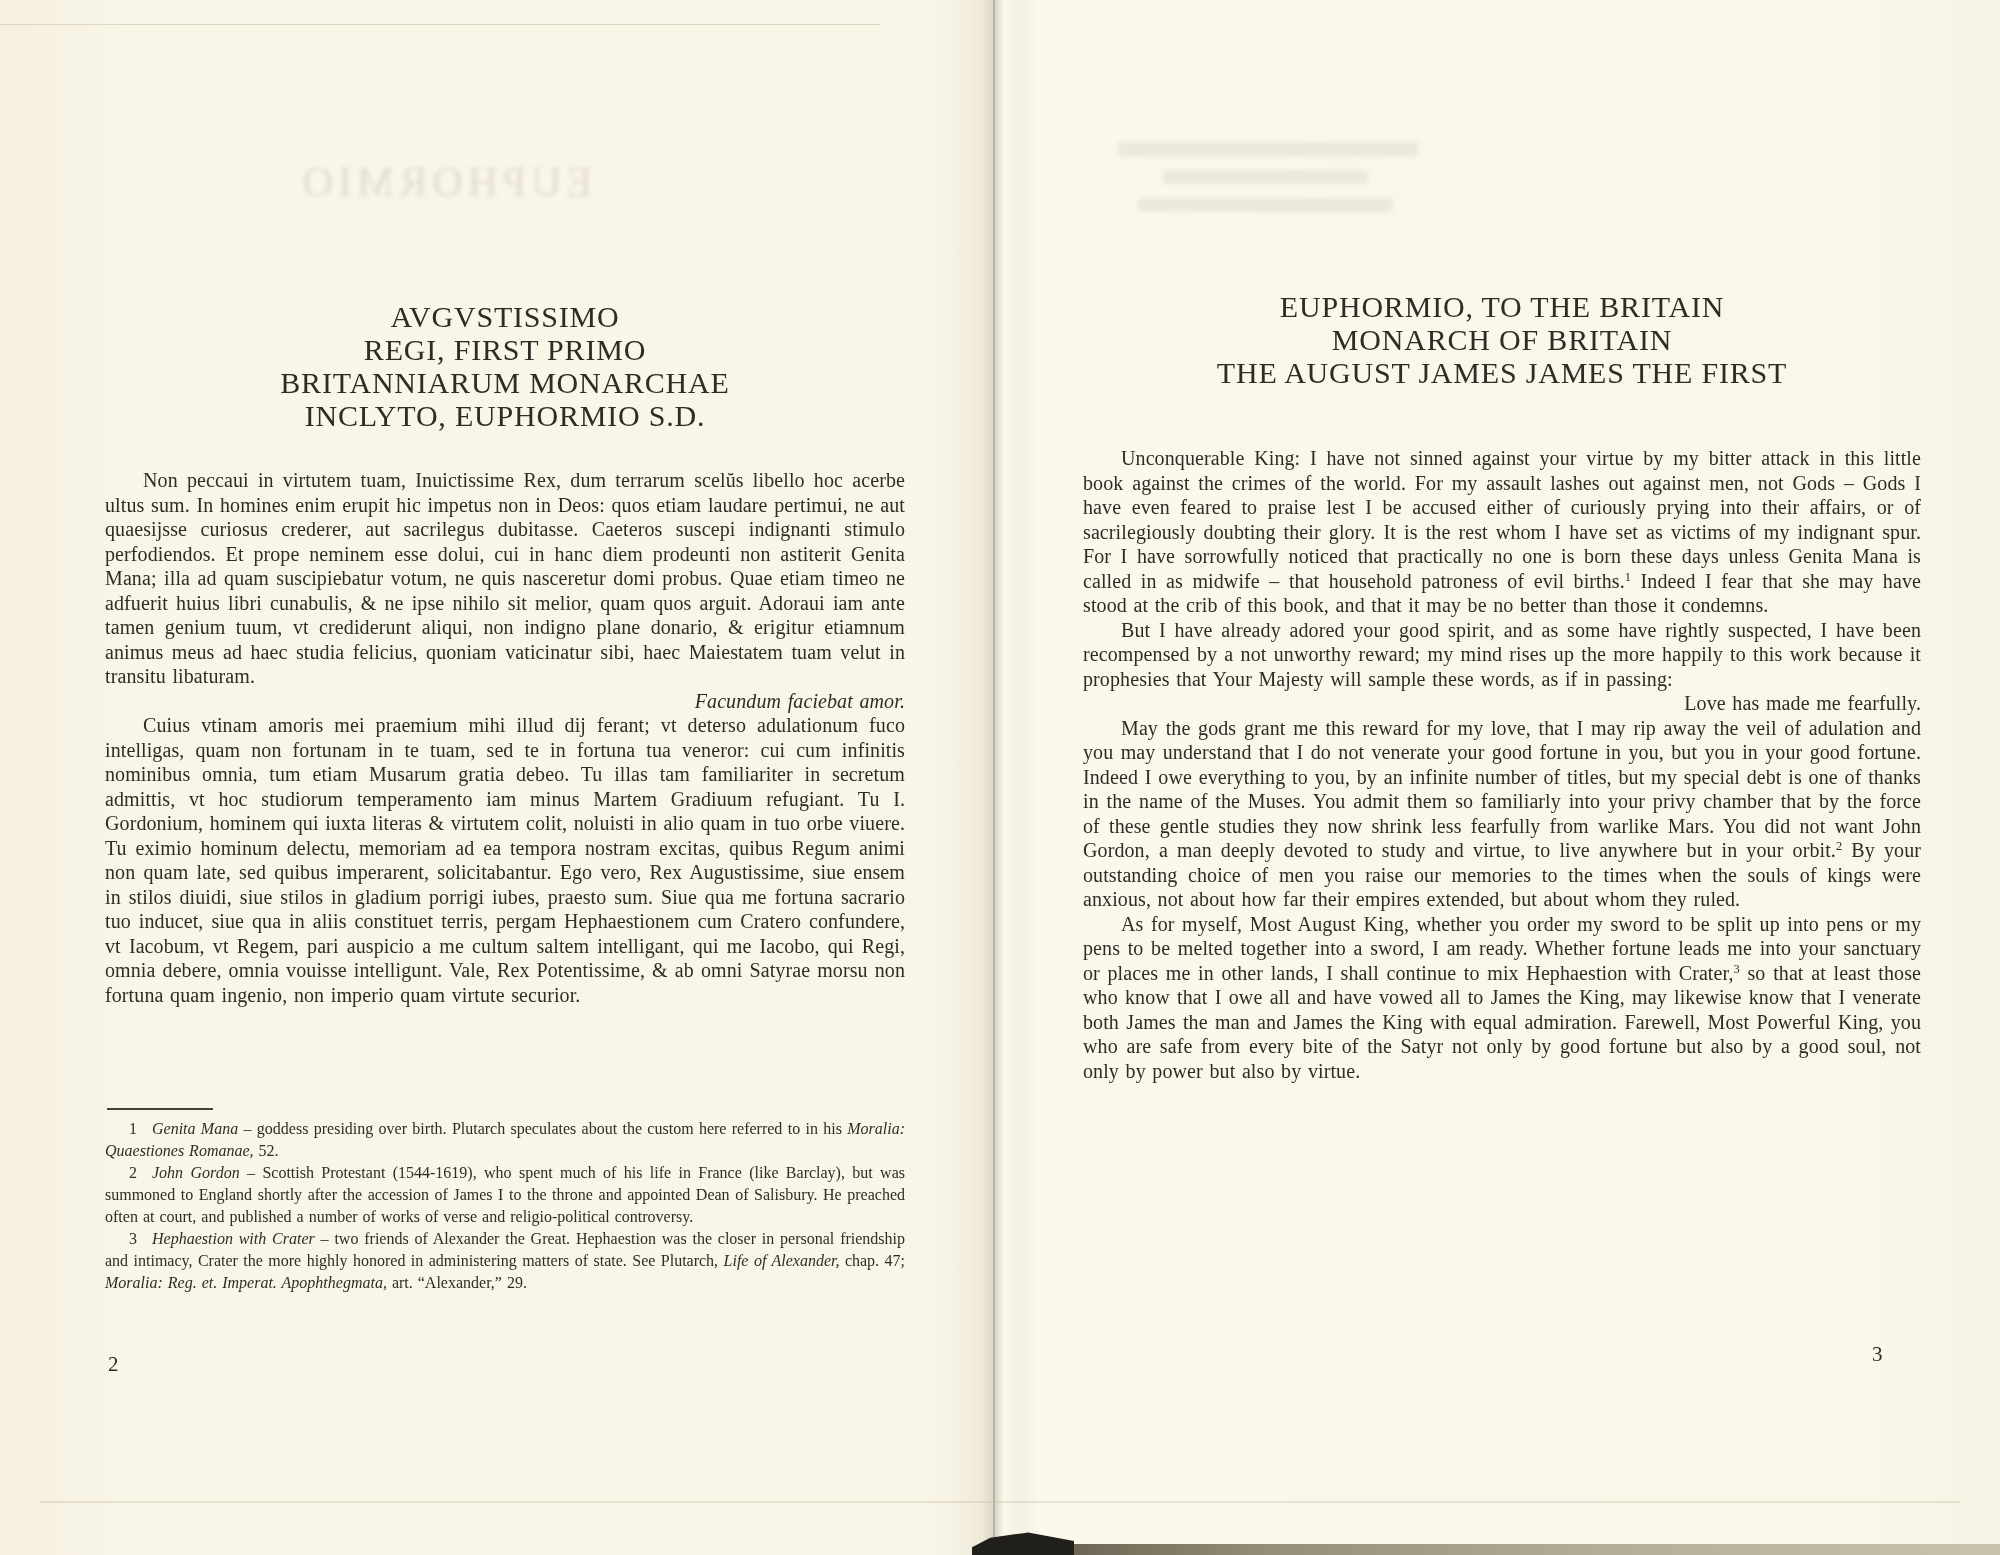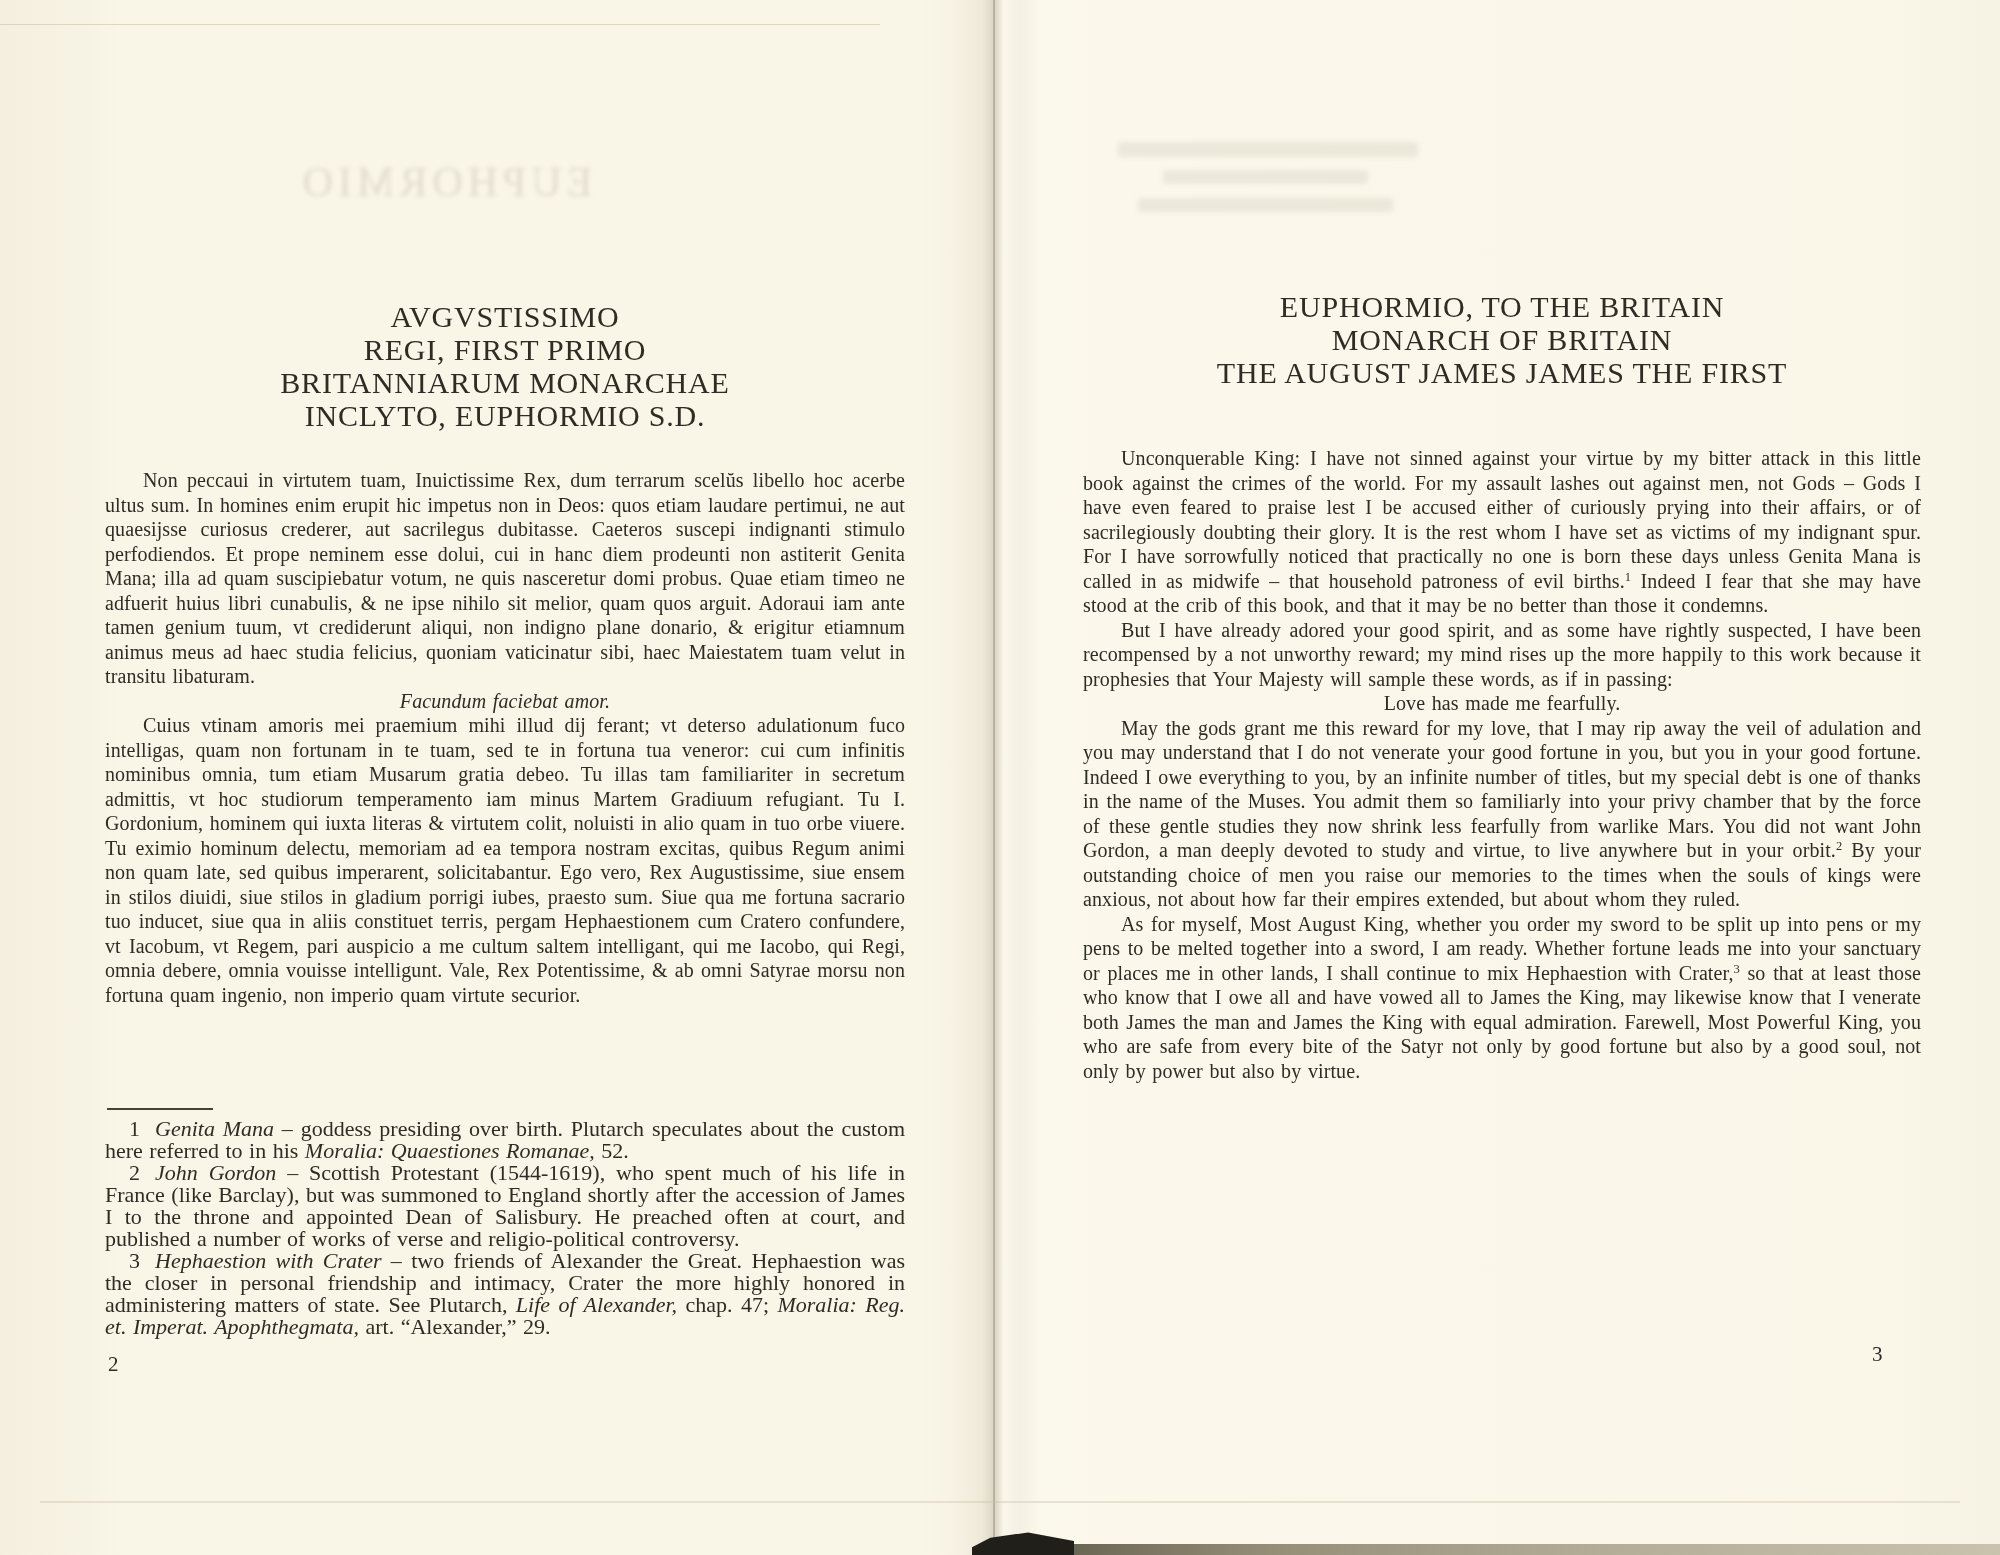--- a/index.html
+++ b/index.html
@@ -42,25 +42,25 @@
   #left-page .title{top:300px;}
   #right-page .title{top:290px;}
   .title-line{display:block;}
 
   .body-block{position:absolute;left:0;right:0;font-size:20px;line-height:24.5px;
     text-align:justify;letter-spacing:0.1px;word-spacing:1.5px;}
   #left-page .body-block{top:468px;}
   #right-page .body-block{top:446px;}
   .para{margin:0;}
   .para.indent{text-indent:38px;}
-  .para.center{text-align:center;text-indent:0;}
+  .para.center{text-align:right;text-indent:0;}
   .it{font-style:italic;}
   .sup{font-size:12.5px;line-height:0;vertical-align:7px;letter-spacing:0;}
 
-  .fnblock{position:absolute;left:0;right:0;top:1108px;font-size:22px;line-height:22px;
+  .fnblock{position:absolute;left:0;right:0;top:1108px;font-size:16px;line-height:22px;
     text-align:justify;word-spacing:1px;}
   .fnrule{width:106px;height:0;border:0;border-top:2px solid #46423a;margin:0 0 8px 2px;}
   .footnote{margin:0;text-indent:24px;}
   .fn-num{margin-right:15px;}
 
   .pagenum{position:absolute;font-size:21px;}
   #left-page .pagenum{left:3px;top:1352px;}
   #right-page .pagenum{left:789px;top:1342px;}
 </style>
 </head>

